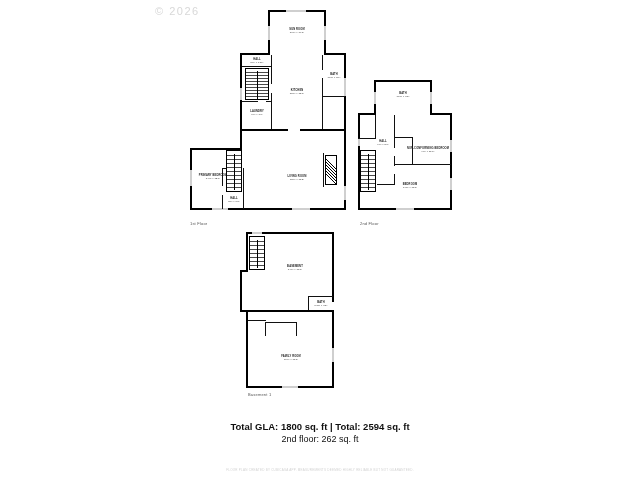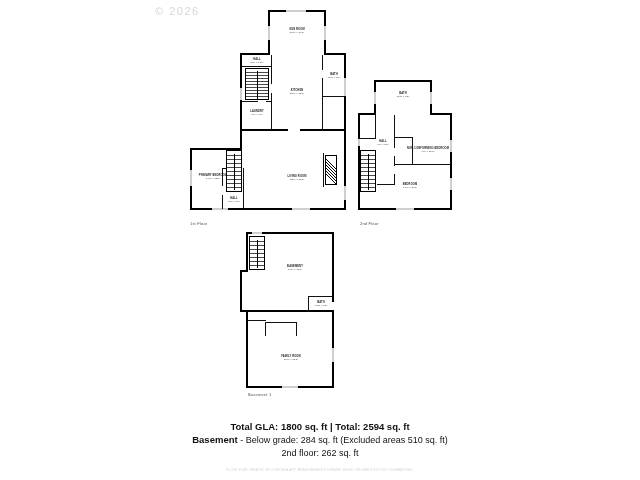--- a/index.html
+++ b/index.html
@@ -401,20 +401,16 @@
       <span class="rdim">16'6" x 11'1"</span>
     </div>
 
     <div class="floor-caption" style="left:248px; top:392px;">Basement 1</div>
   </div>
 
 </div>
 
 <div id="summary">
   <div class="line" id="gla-line">Total GLA: 1800 sq. ft | Total: 2594 sq. ft</div>
-  <div class="line" id="basement-line">
-    <span class="bold-lead">Basement</span>
-    <span>- Below grade: 284 sq. ft (Excluded areas 510 sq. ft)</span>
-  </div>
   <div class="line" id="second-line">2nd floor: 262 sq. ft</div>
 </div>
 
 <div id="disclaimer">FLOOR PLAN CREATED BY CUBICASA APP. MEASUREMENTS DEEMED HIGHLY RELIABLE BUT NOT GUARANTEED.</div>
 
 </body></html>

